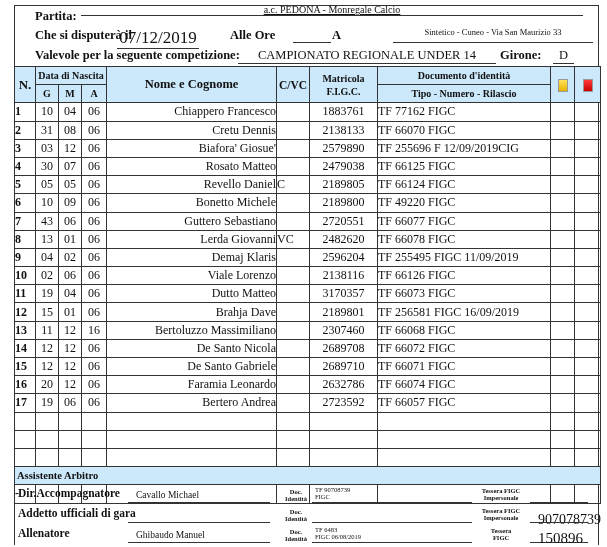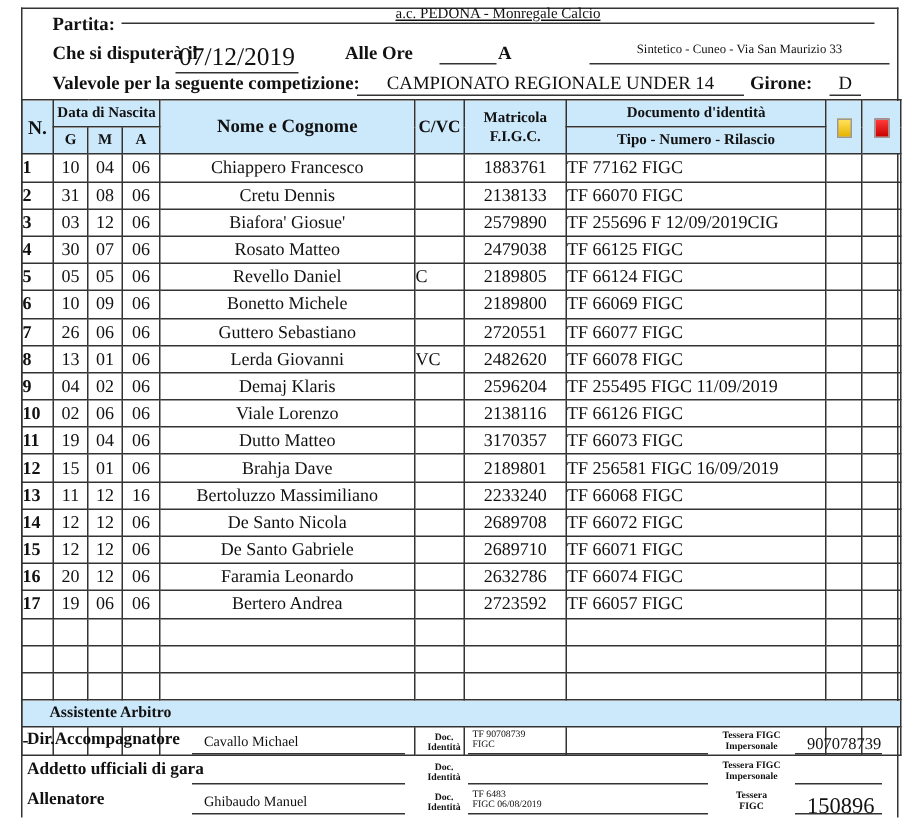--- a/index.html
+++ b/index.html
@@ -12,25 +12,25 @@
   .uline { position:absolute; border-bottom:1px solid #333; text-align:center; }
   table.grid { position:absolute; left:14px; top:66px; border-collapse:collapse;
                table-layout:fixed; width:586px; }
   table.grid td, table.grid th { border:1.5px solid #333; padding:0; height:17.2px;
                font-size:12px; overflow:hidden; white-space:nowrap; }
   table.grid th { background:#cce8fb; font-weight:bold; }
   .hdr1 th { height:15px; }
   .hdr2 th { height:14px; }
   td.n { font-weight:bold; font-size:12px; padding-left:2px; text-align:left; }
   td.dd { text-align:center; font-size:12.5px; }
-  td.name { font-size:10px; padding-left:13px; text-align:center; }
+  td.name { font-size:10px; padding-left:13px; text-align:right; }
   td.cvc { text-align:left; padding-left:5px; font-size:12px; }
   td.mat { text-align:center; font-size:12.5px; }
   td.doc { font-size:6.5px; padding-left:3px; text-align:left; }
-  tr.section td { background:#cce8fb; font-weight:bold; font-size:10.5px; text-align:left; padding-left:18px; }
+  tr.section td { background:#cce8fb; font-weight:bold; font-size:10.5px; text-align:left; padding-left:2px; }
   .card { display:inline-block; width:8px; height:11px; border:1px solid #999; vertical-align:middle; }
   .card.y { background:linear-gradient(#ffe25a,#e6b300); }
   .card.r { background:linear-gradient(#ff3a3a,#c80000); }
   .staff { position:absolute; font-size:11.5px; }
   .small { font-size:6.5px; line-height:7px; font-weight:bold; text-align:center; }
   .ul { position:absolute; border-bottom:1px solid #333; }
   .val { position:absolute; font-size:9.5px; }
   .docv { position:absolute; font-size:6.5px; line-height:7px; }
 </style>
 </head>
@@ -149,27 +149,27 @@
         <td></td>
       </tr>
       <tr>
         <td class="n">6</td>
         <td class="dd">10</td>
         <td class="dd">09</td>
         <td class="dd">06</td>
         <td class="name">Bonetto Michele</td>
         <td class="cvc"></td>
         <td class="mat">2189800</td>
-        <td class="doc">TF  66069  FIGC</td>
+        <td class="doc">TF  49220  FIGC</td>
         <td></td>
         <td></td>
       </tr>
       <tr>
         <td class="n">7</td>
-        <td class="dd">26</td>
+        <td class="dd">43</td>
         <td class="dd">06</td>
         <td class="dd">06</td>
         <td class="name">Guttero Sebastiano</td>
         <td class="cvc"></td>
         <td class="mat">2720551</td>
         <td class="doc">TF  66077  FIGC</td>
         <td></td>
         <td></td>
       </tr>
       <tr>
@@ -232,21 +232,21 @@
         <td></td>
         <td></td>
       </tr>
       <tr>
         <td class="n">13</td>
         <td class="dd">11</td>
         <td class="dd">12</td>
         <td class="dd">16</td>
         <td class="name">Bertoluzzo Massimiliano</td>
         <td class="cvc"></td>
-        <td class="mat">2233240</td>
+        <td class="mat">2307460</td>
         <td class="doc">TF  66068  FIGC</td>
         <td></td>
         <td></td>
       </tr>
       <tr>
         <td class="n">14</td>
         <td class="dd">12</td>
         <td class="dd">12</td>
         <td class="dd">06</td>
         <td class="name">De Santo Nicola</td>
@@ -357,21 +357,21 @@
       <div class="ul" style="left:312px;top:486px;width:160px;height:16px;"></div>
       <div class="docv" style="left:315px;top:486px;">
         <span>TF  90708739</span><br>
         <span>FIGC</span>
       </div>
       <div class="small" style="position:absolute;left:474px;top:487px;width:54px;">
         <span>Tessera FIGC</span><br>
         <span>Impersonale</span>
       </div>
       <div class="ul" style="left:530px;top:486px;width:58px;height:16px;"></div>
-      <div class="val" style="left:538px;top:490px;font-size:11px;">907078739</div>
+      <div class="val" style="left:538px;top:512px;font-size:14px;">907078739</div>
 
       <div class="staff bold" style="left:18px;top:507px;">Addetto ufficiali di gara</div>
       <div class="ul" style="left:128px;top:506px;width:142px;height:16px;"></div>
       <div class="val" style="left:136px;top:510px;"></div>
       <div class="small" style="position:absolute;left:282px;top:508px;width:28px;">
         <span>Doc.</span><br>
         <span>Identità</span>
       </div>
       <div class="ul" style="left:312px;top:506px;width:160px;height:16px;"></div>
       <div class="docv" style="left:315px;top:506px;">

